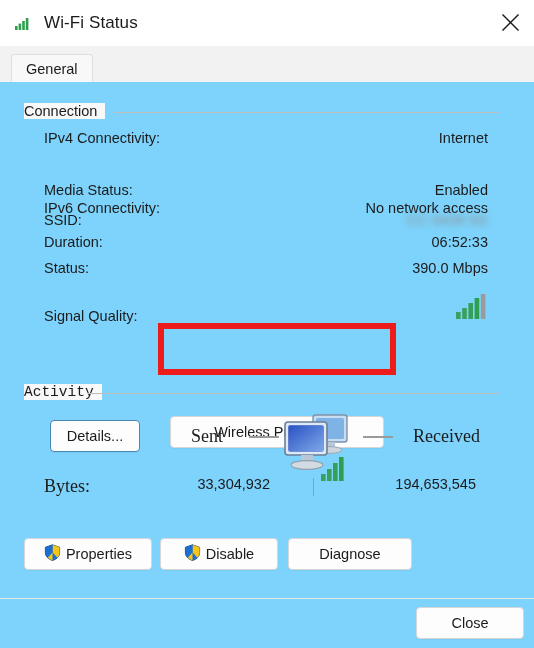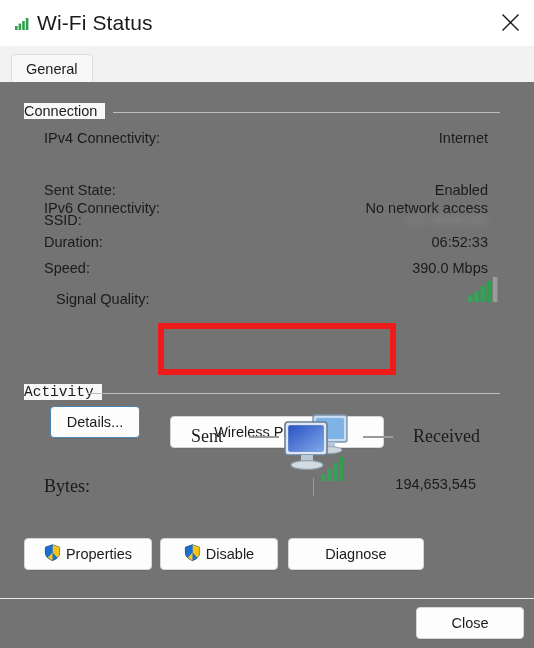--- a/index.html
+++ b/index.html
@@ -35,22 +35,22 @@
     align-items: center;
   }
   .title-icon {
     margin-left: 14px;
     width: 18px;
     height: 16px;
     position: relative;
     display: inline-block;
   }
   .title-text {
-    margin-left: 5px;
-    font-size: 21px;
+    margin-left: 12px;
+    font-size: 17px;
     color: #1b1b1b;
     letter-spacing: 0.1px;
   }
   .close-x {
     position: absolute;
     right: 0; top: 0;
     width: 48px;
     height: 44px;
     display: flex;
     align-items: center;
@@ -84,21 +84,21 @@
     color: #1b1b1b;
     box-sizing: border-box;
   }
 
   
   .panel {
     position: absolute;
     left: 0; top: 82px;
     width: 534px;
     height: 566px;
-    background: #737373;
+    background: #7dd3fc;
   }
 
   
   .group-legend {
     position: absolute;
     font-size: 14.5px;
     color: #1b1b1b;
     background: #f8f8f8;
     padding-right: 8px;
   }
@@ -246,50 +246,50 @@
 
     <div class="info-row" style="top:48px;">
       <span class="info-label">IPv4 Connectivity:</span>
       <span class="info-value">Internet</span>
     </div>
     <div class="info-row" style="top:74px;margin-top:44px;">
       <span class="info-label">IPv6 Connectivity:</span>
       <span class="info-value">No network access</span>
     </div>
     <div class="info-row" style="top:100px;">
-      <span class="info-label">Sent State:</span>
+      <span class="info-label">Media Status:</span>
       <span class="info-value">Enabled</span>
     </div>
     <div class="info-row" style="top:130px;">
       <span class="info-label">SSID:</span>
       <span class="info-value blurred">CC-9438 5G</span>
     </div>
     <div class="info-row" style="top:152px;">
       <span class="info-label">Duration:</span>
       <span class="info-value">06:52:33</span>
     </div>
     <div class="info-row" style="top:178px;">
-      <span class="info-label">Speed:</span>
+      <span class="info-label">Status:</span>
       <span class="info-value">390.0 Mbps</span>
     </div>
 
-    <div class="info-row" style="top:209px;margin-left:12px;">
+    <div class="info-row" style="top:226px;">
       <span class="info-label">Signal Quality:</span>
       <span style="position:absolute; right:0; top:-14px;">
         <svg width="32" height="26" viewBox="0 0 32 26">
           <rect x="0" y="18" width="4.6" height="7" fill="#3aa05c"></rect>
           <rect x="6.2" y="14" width="4.6" height="11" fill="#3aa05c"></rect>
           <rect x="12.4" y="9" width="4.6" height="16" fill="#36a05a"></rect>
           <rect x="18.6" y="4" width="4.6" height="21" fill="#2f9e4f"></rect>
           <rect x="24.8" y="0" width="4.6" height="25" fill="#9b9b9b"></rect>
         </svg>
       </span>
     </div>
 
-    <div class="btn focused" style="left:50px; top:324px; width:90px; height:32px;justify-content:center;">
+    <div class="btn focused" style="left:50px; top:338px; width:90px; height:32px;justify-content:center;">
       <span>Details...</span>
     </div>
 
     <div class="btn" style="left:170px; top:334px; width:214px; height:32px;">
       <span>Wireless Properties</span>
     </div>
 
     <div class="redbox" style="left:158px; top:241px; width:238px; height:52px;"></div>
 
     <div class="group-legend" style="left:24px; top:302px;font-family:Liberation Mono, monospace;">Activity</div>
@@ -324,20 +324,21 @@
         <rect x="62" y="50" width="4.6" height="24" fill="#2f9e4f"></rect>
       </svg>
     </div>
 
     <div class="act-dash" style="left:363px; top:354px; width:30px;"></div>
     <div class="act-label" style="left:413px; top:344px;">Received</div>
 
     <div class="act-vline" style="left:313px; top:396px; height:18px;"></div>
 
     <div class="act-label" style="left:44px; top:394px;">Bytes:</div>
+    <div class="act-num" style="left:140px; top:394px; width:130px;">33,304,932</div>
     <div class="act-num" style="left:346px; top:394px; width:130px;text-align:right;">194,653,545</div>
 
     <div class="btn" style="left:160px; top:456px; width:118px; height:32px;">
       <span class="shield">
         <svg width="17" height="17" viewBox="0 0 17 17">
           <path d="M8.5 0.8 L15.6 3.3 V8.4 C15.6 12.4 12.6 15.3 8.5 16.4 C4.4 15.3 1.4 12.4 1.4 8.4 V3.3 Z" fill="#1c6fd0" stroke="#123f73" stroke-width="0.9"></path>
           <path d="M8.5 0.8 L15.6 3.3 V8.4 C15.6 10.6 14.7 12.4 13.2 13.8 L8.5 8.6 Z" fill="#f5c518"></path>
           <path d="M8.5 8.6 L13.2 13.8 C11.9 15.0 10.3 15.9 8.5 16.4 Z" fill="#1c6fd0"></path>
           <path d="M1.4 8.4 V3.3 L8.5 0.8 V8.6 L3.8 13.8 C2.3 12.4 1.4 10.6 1.4 8.4 Z" fill="#1c6fd0"></path>
           <path d="M3.8 13.8 L8.5 8.6 V16.4 C6.7 15.9 5.1 15.0 3.8 13.8 Z" fill="#f5c518"></path>
@@ -352,21 +353,21 @@
           <path d="M8.5 0.8 L15.6 3.3 V8.4 C15.6 12.4 12.6 15.3 8.5 16.4 C4.4 15.3 1.4 12.4 1.4 8.4 V3.3 Z" fill="#1c6fd0" stroke="#123f73" stroke-width="0.9"></path>
           <path d="M8.5 0.8 L15.6 3.3 V8.4 C15.6 10.6 14.7 12.4 13.2 13.8 L8.5 8.6 Z" fill="#f5c518"></path>
           <path d="M8.5 8.6 L13.2 13.8 C11.9 15.0 10.3 15.9 8.5 16.4 Z" fill="#1c6fd0"></path>
           <path d="M1.4 8.4 V3.3 L8.5 0.8 V8.6 L3.8 13.8 C2.3 12.4 1.4 10.6 1.4 8.4 Z" fill="#1c6fd0"></path>
           <path d="M3.8 13.8 L8.5 8.6 V16.4 C6.7 15.9 5.1 15.0 3.8 13.8 Z" fill="#f5c518"></path>
         </svg>
       </span>
       <span>Properties</span>
     </div>
 
-    <div class="btn" style="left:288px; top:456px; width:136px; height:32px;">
+    <div class="btn" style="left:288px; top:456px; width:124px; height:32px;">
       <span>Diagnose</span>
     </div>
 
     <div class="footer-sep" style="top:516px;"></div>
 
     <div class="btn" style="left:416px; top:525px; width:108px; height:32px;">
       <span>Close</span>
     </div>
 
   </div>

